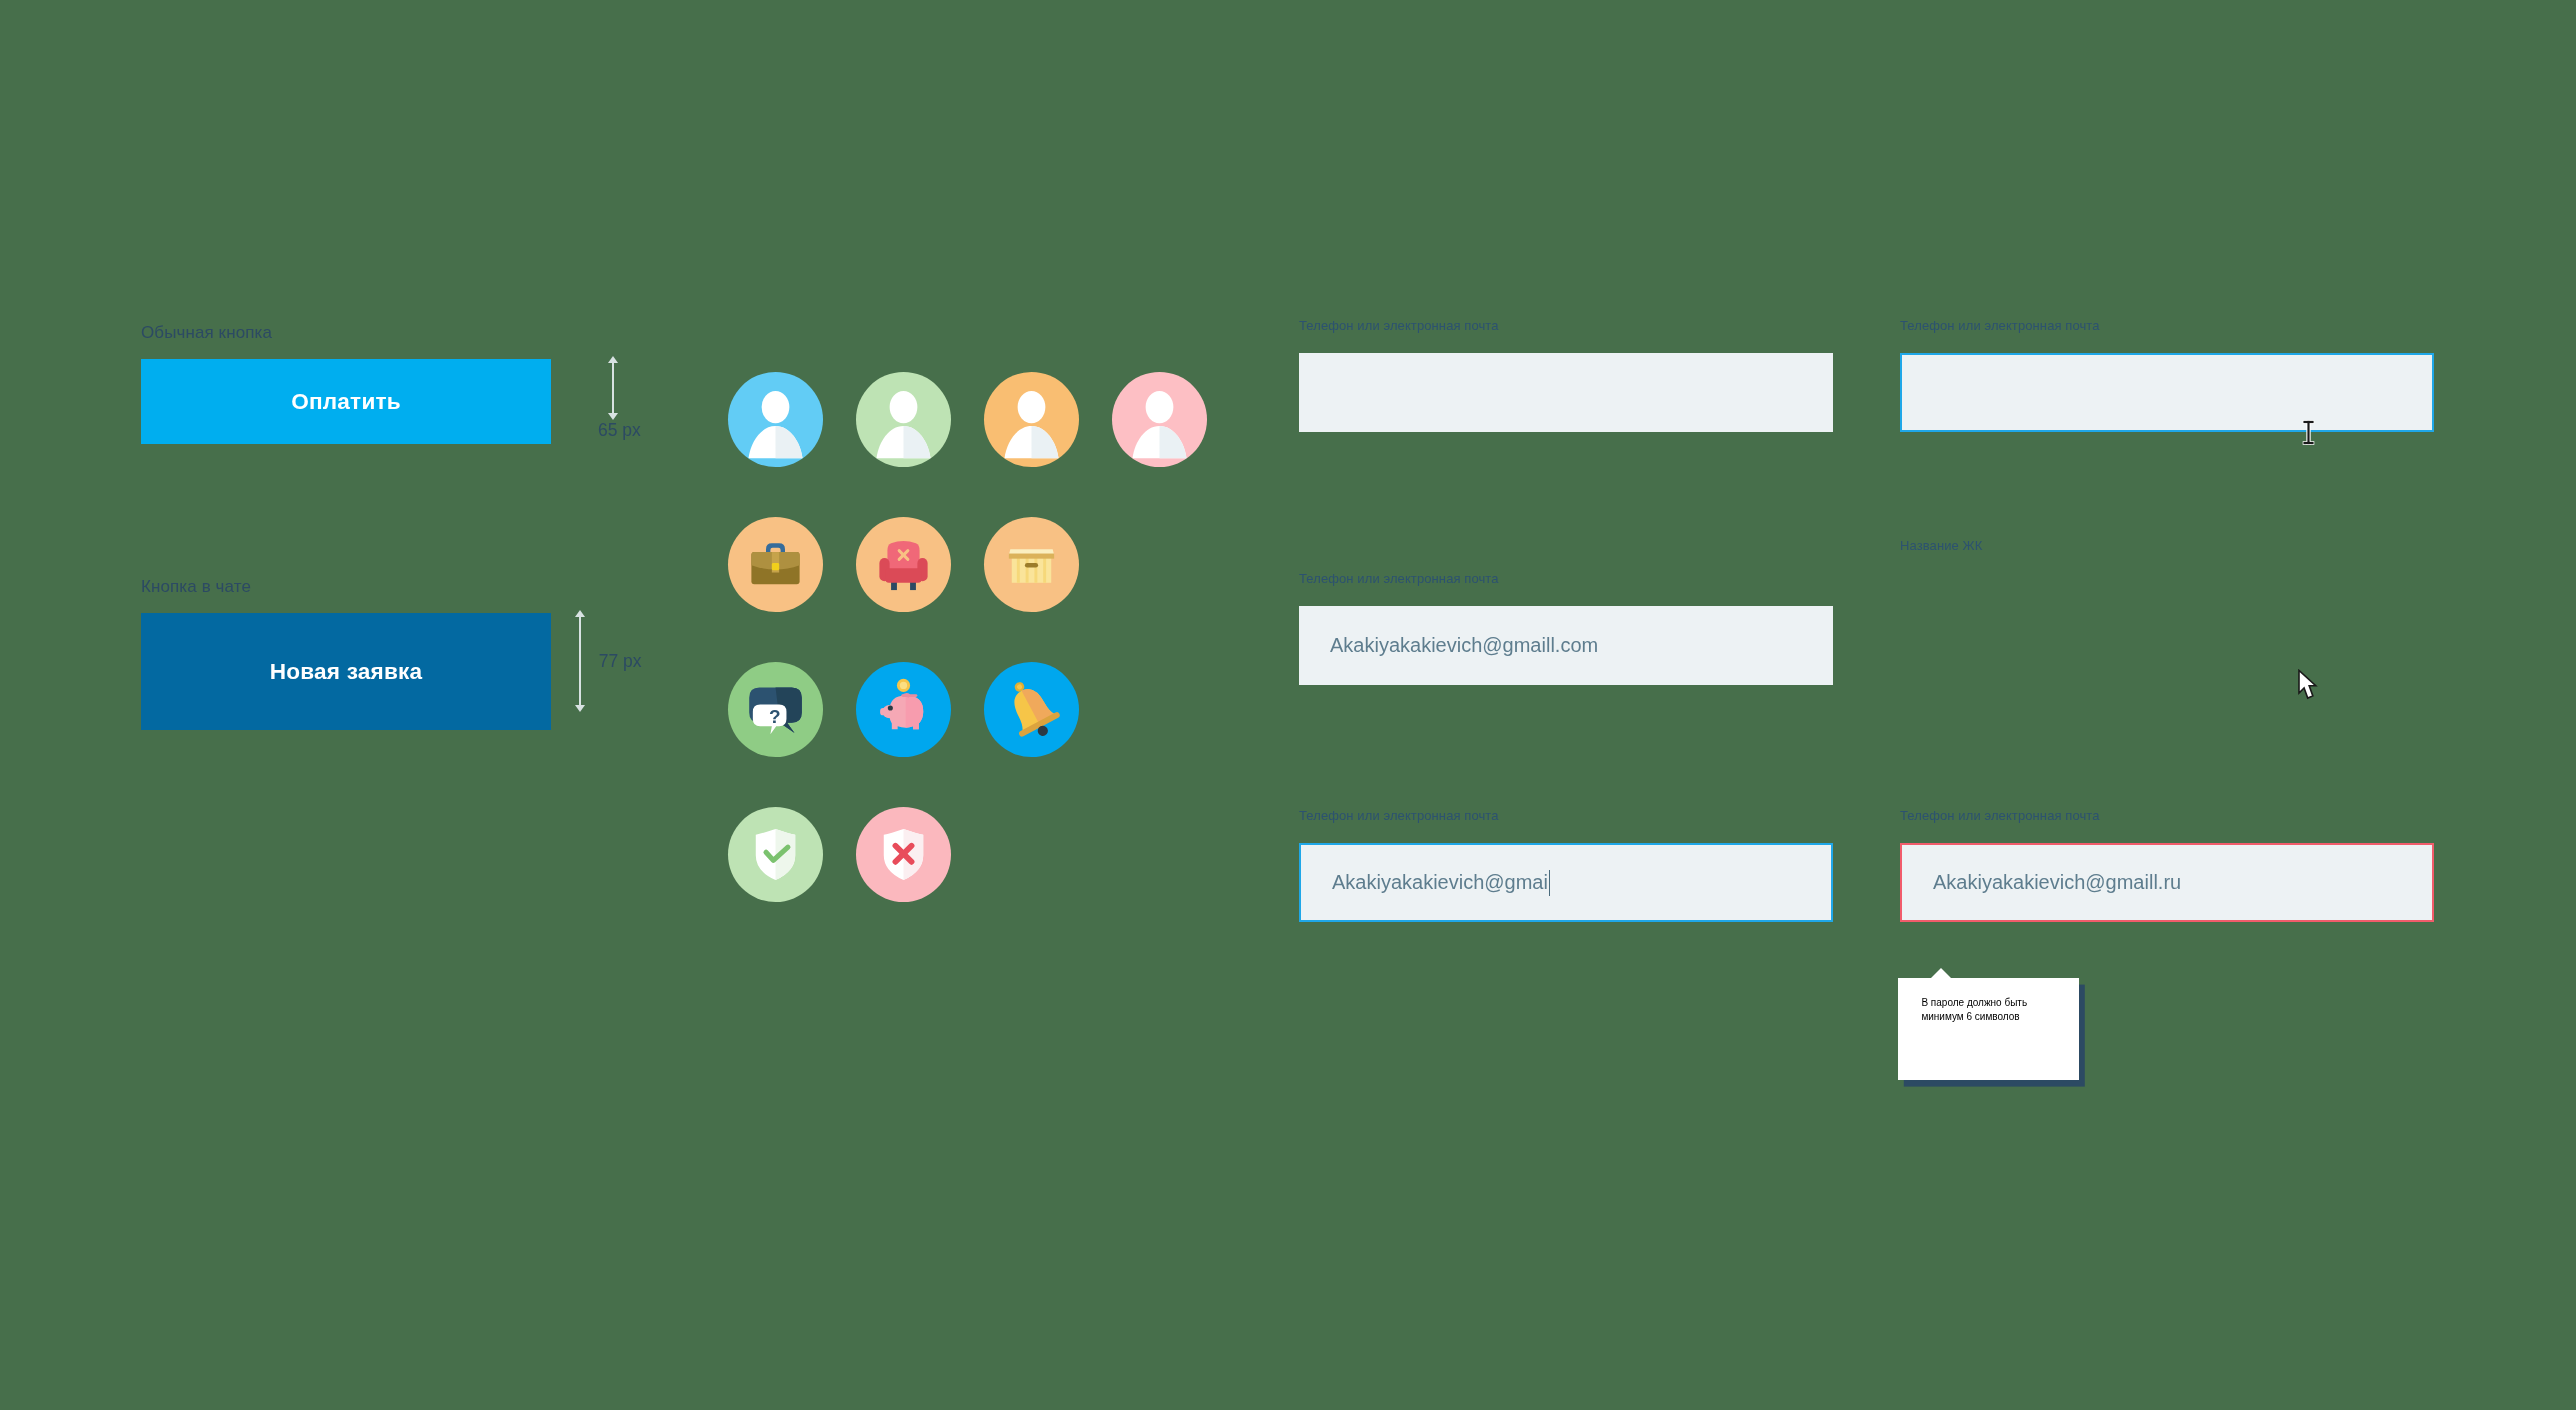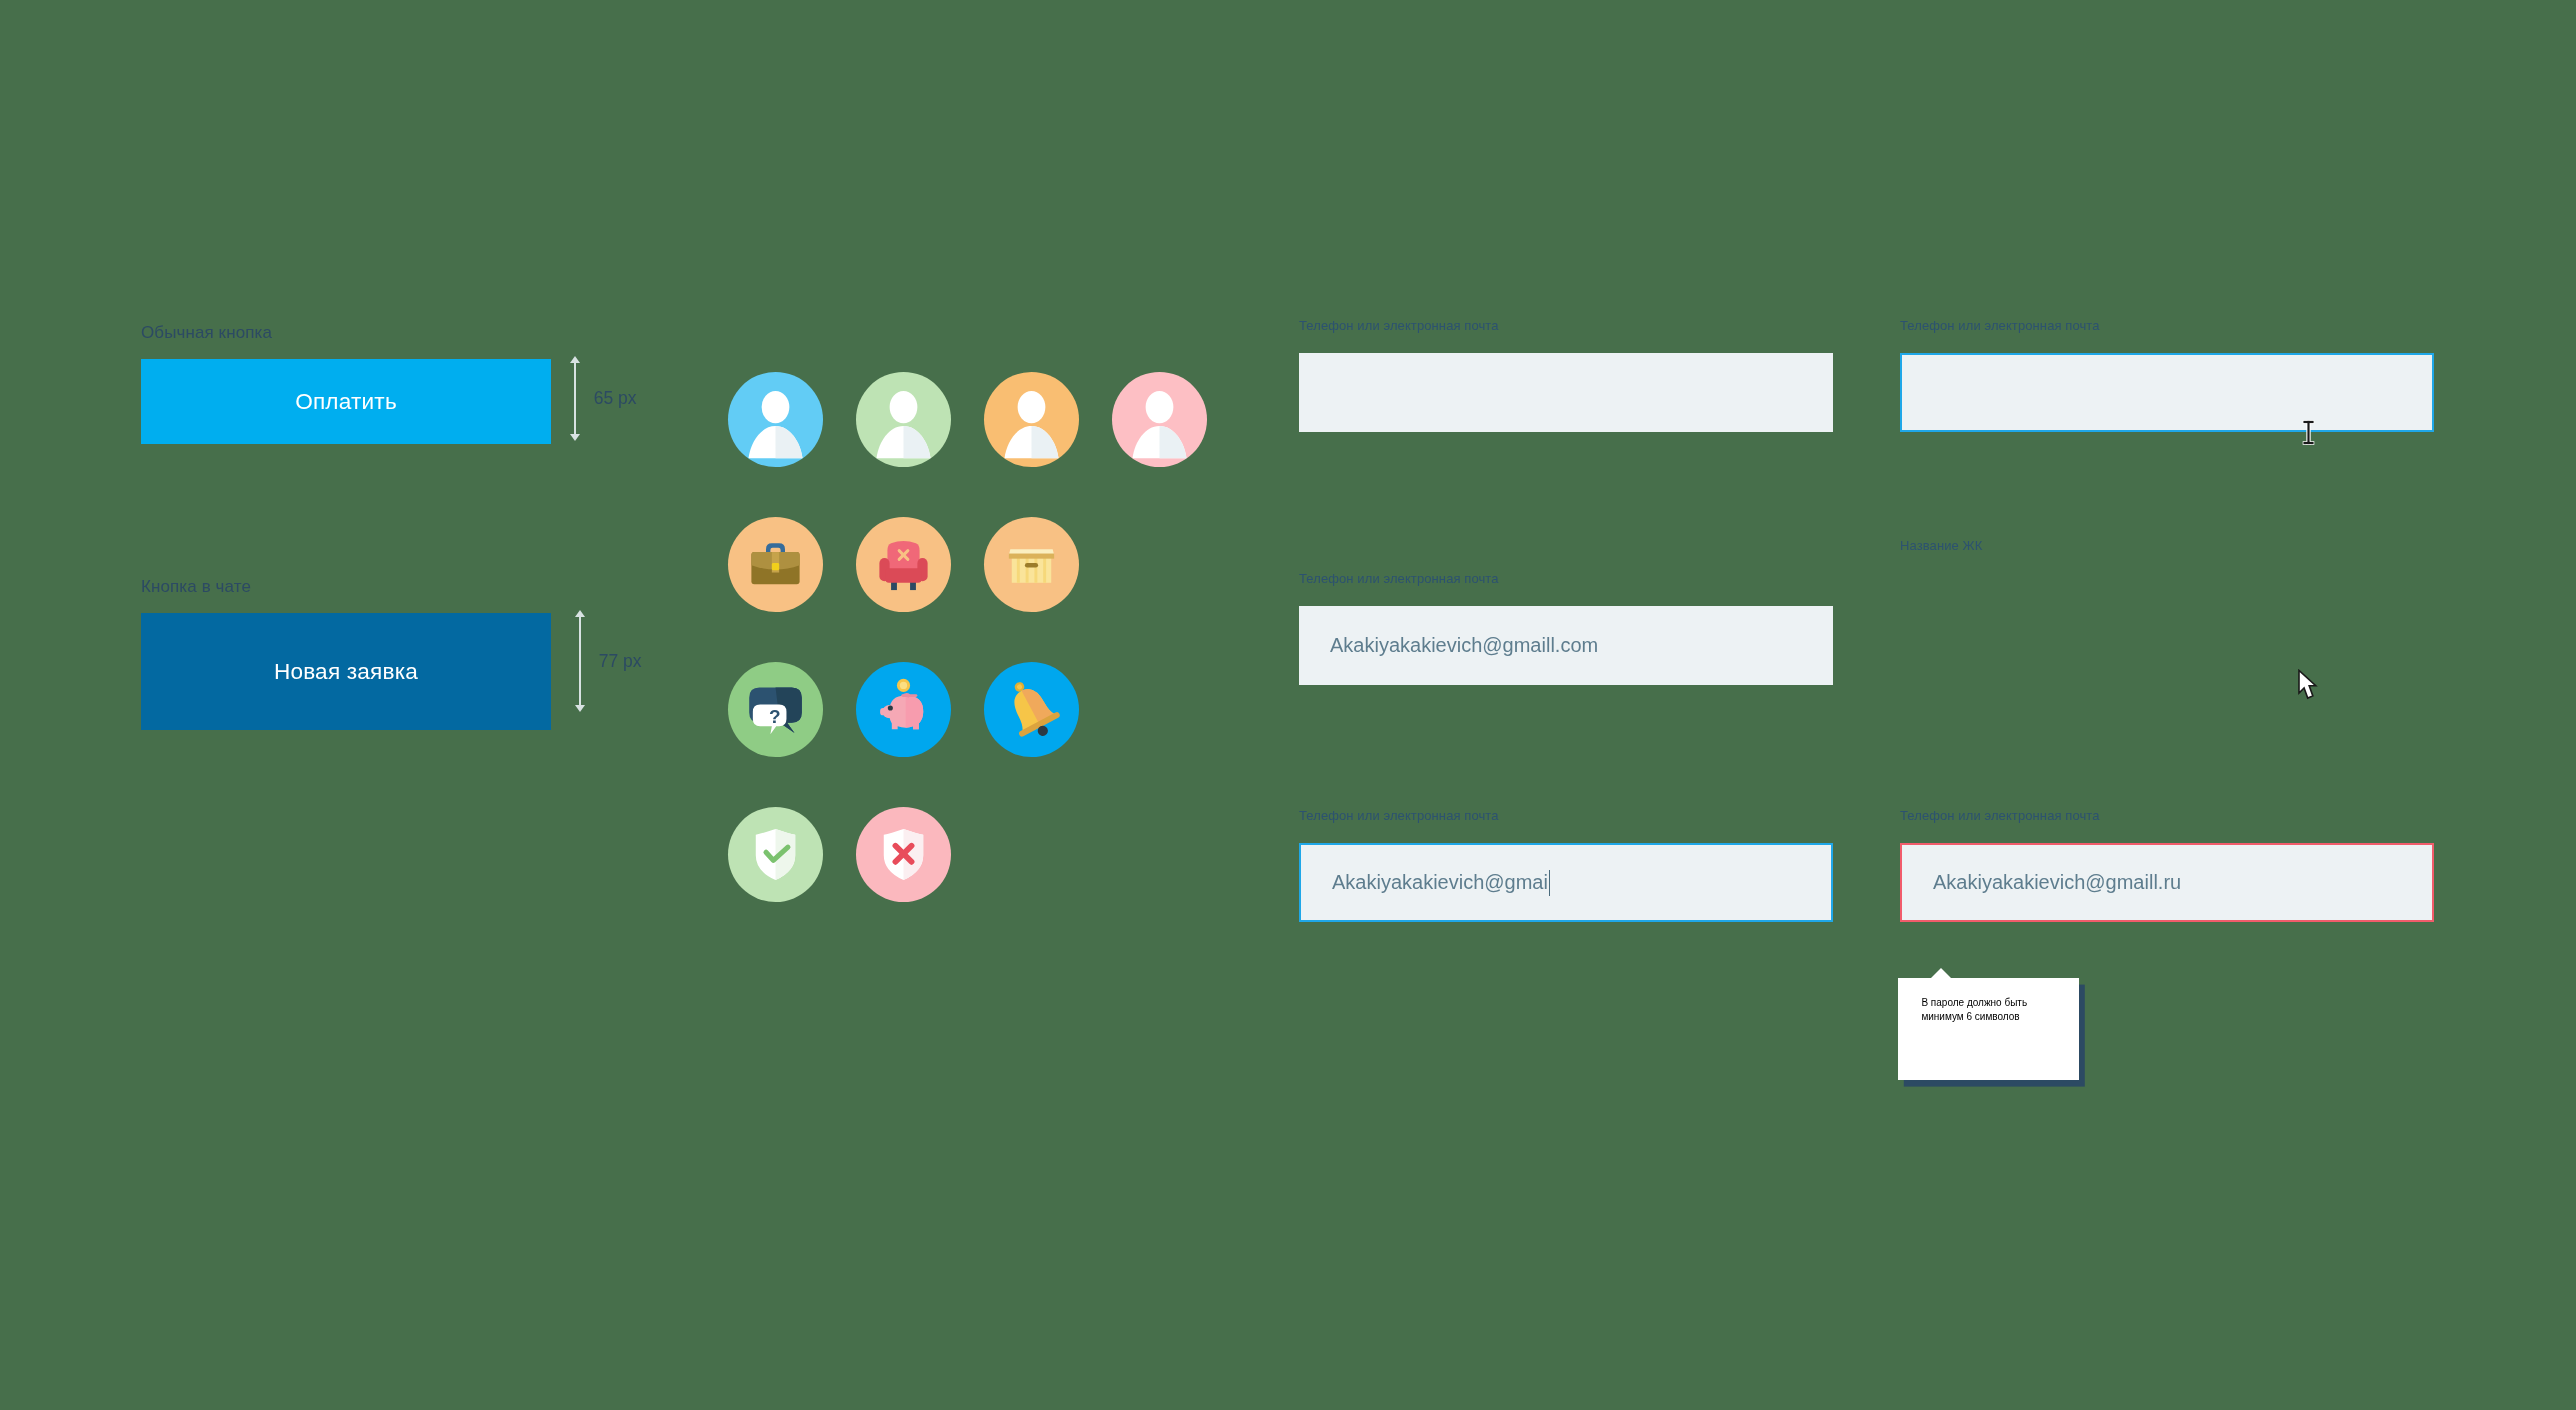--- a/index.html
+++ b/index.html
@@ -20,20 +20,21 @@
     margin-bottom: 16px;
     white-space: nowrap;
   }
   .big-btn {
     width: 410px;
     display: flex; align-items: center; justify-content: center;
     color: #ffffff;
     font-size: 22.6px;
     letter-spacing: 0.2px;
     user-select: none;
+    font-weight: bold;
   }
   .btn-pay   { background: #00AEEF; height: 85px; }
   .btn-order { background: #0369a1; height: 117px; }
   .btn-admin { background: #00AEEF; height: 79px; }
 
   
   .measure { position: absolute; display: flex; align-items: center; }
   .measure .arrow-col {
     position: relative; width: 11.7px;
     display: flex; flex-direction: column; align-items: center;
@@ -121,21 +122,21 @@
 </head>
 <body>
 
 <div id="stage">
 
   <div class="btn-group" style="left:141px; top:323px;">
     <div class="btn-caption">Обычная кнопка</div>
     <div class="big-btn btn-pay">
       <span>Оплатить</span>
     </div>
-    <div class="measure" style="left:428px; top:33px; height:85px;">
+    <div class="measure" style="left:444px; top:33px; height:85px;flex-direction:column;">
       <div class="arrow-col" style="height:85px;">
         <div class="arrow-head arrow-up"></div>
         <div class="arrow-line"></div>
         <div class="arrow-head arrow-down"></div>
       </div>
       <div class="measure-label">65 px</div>
     </div>
   </div>
 
   <div class="btn-group" style="left:141px; top:577px;">

